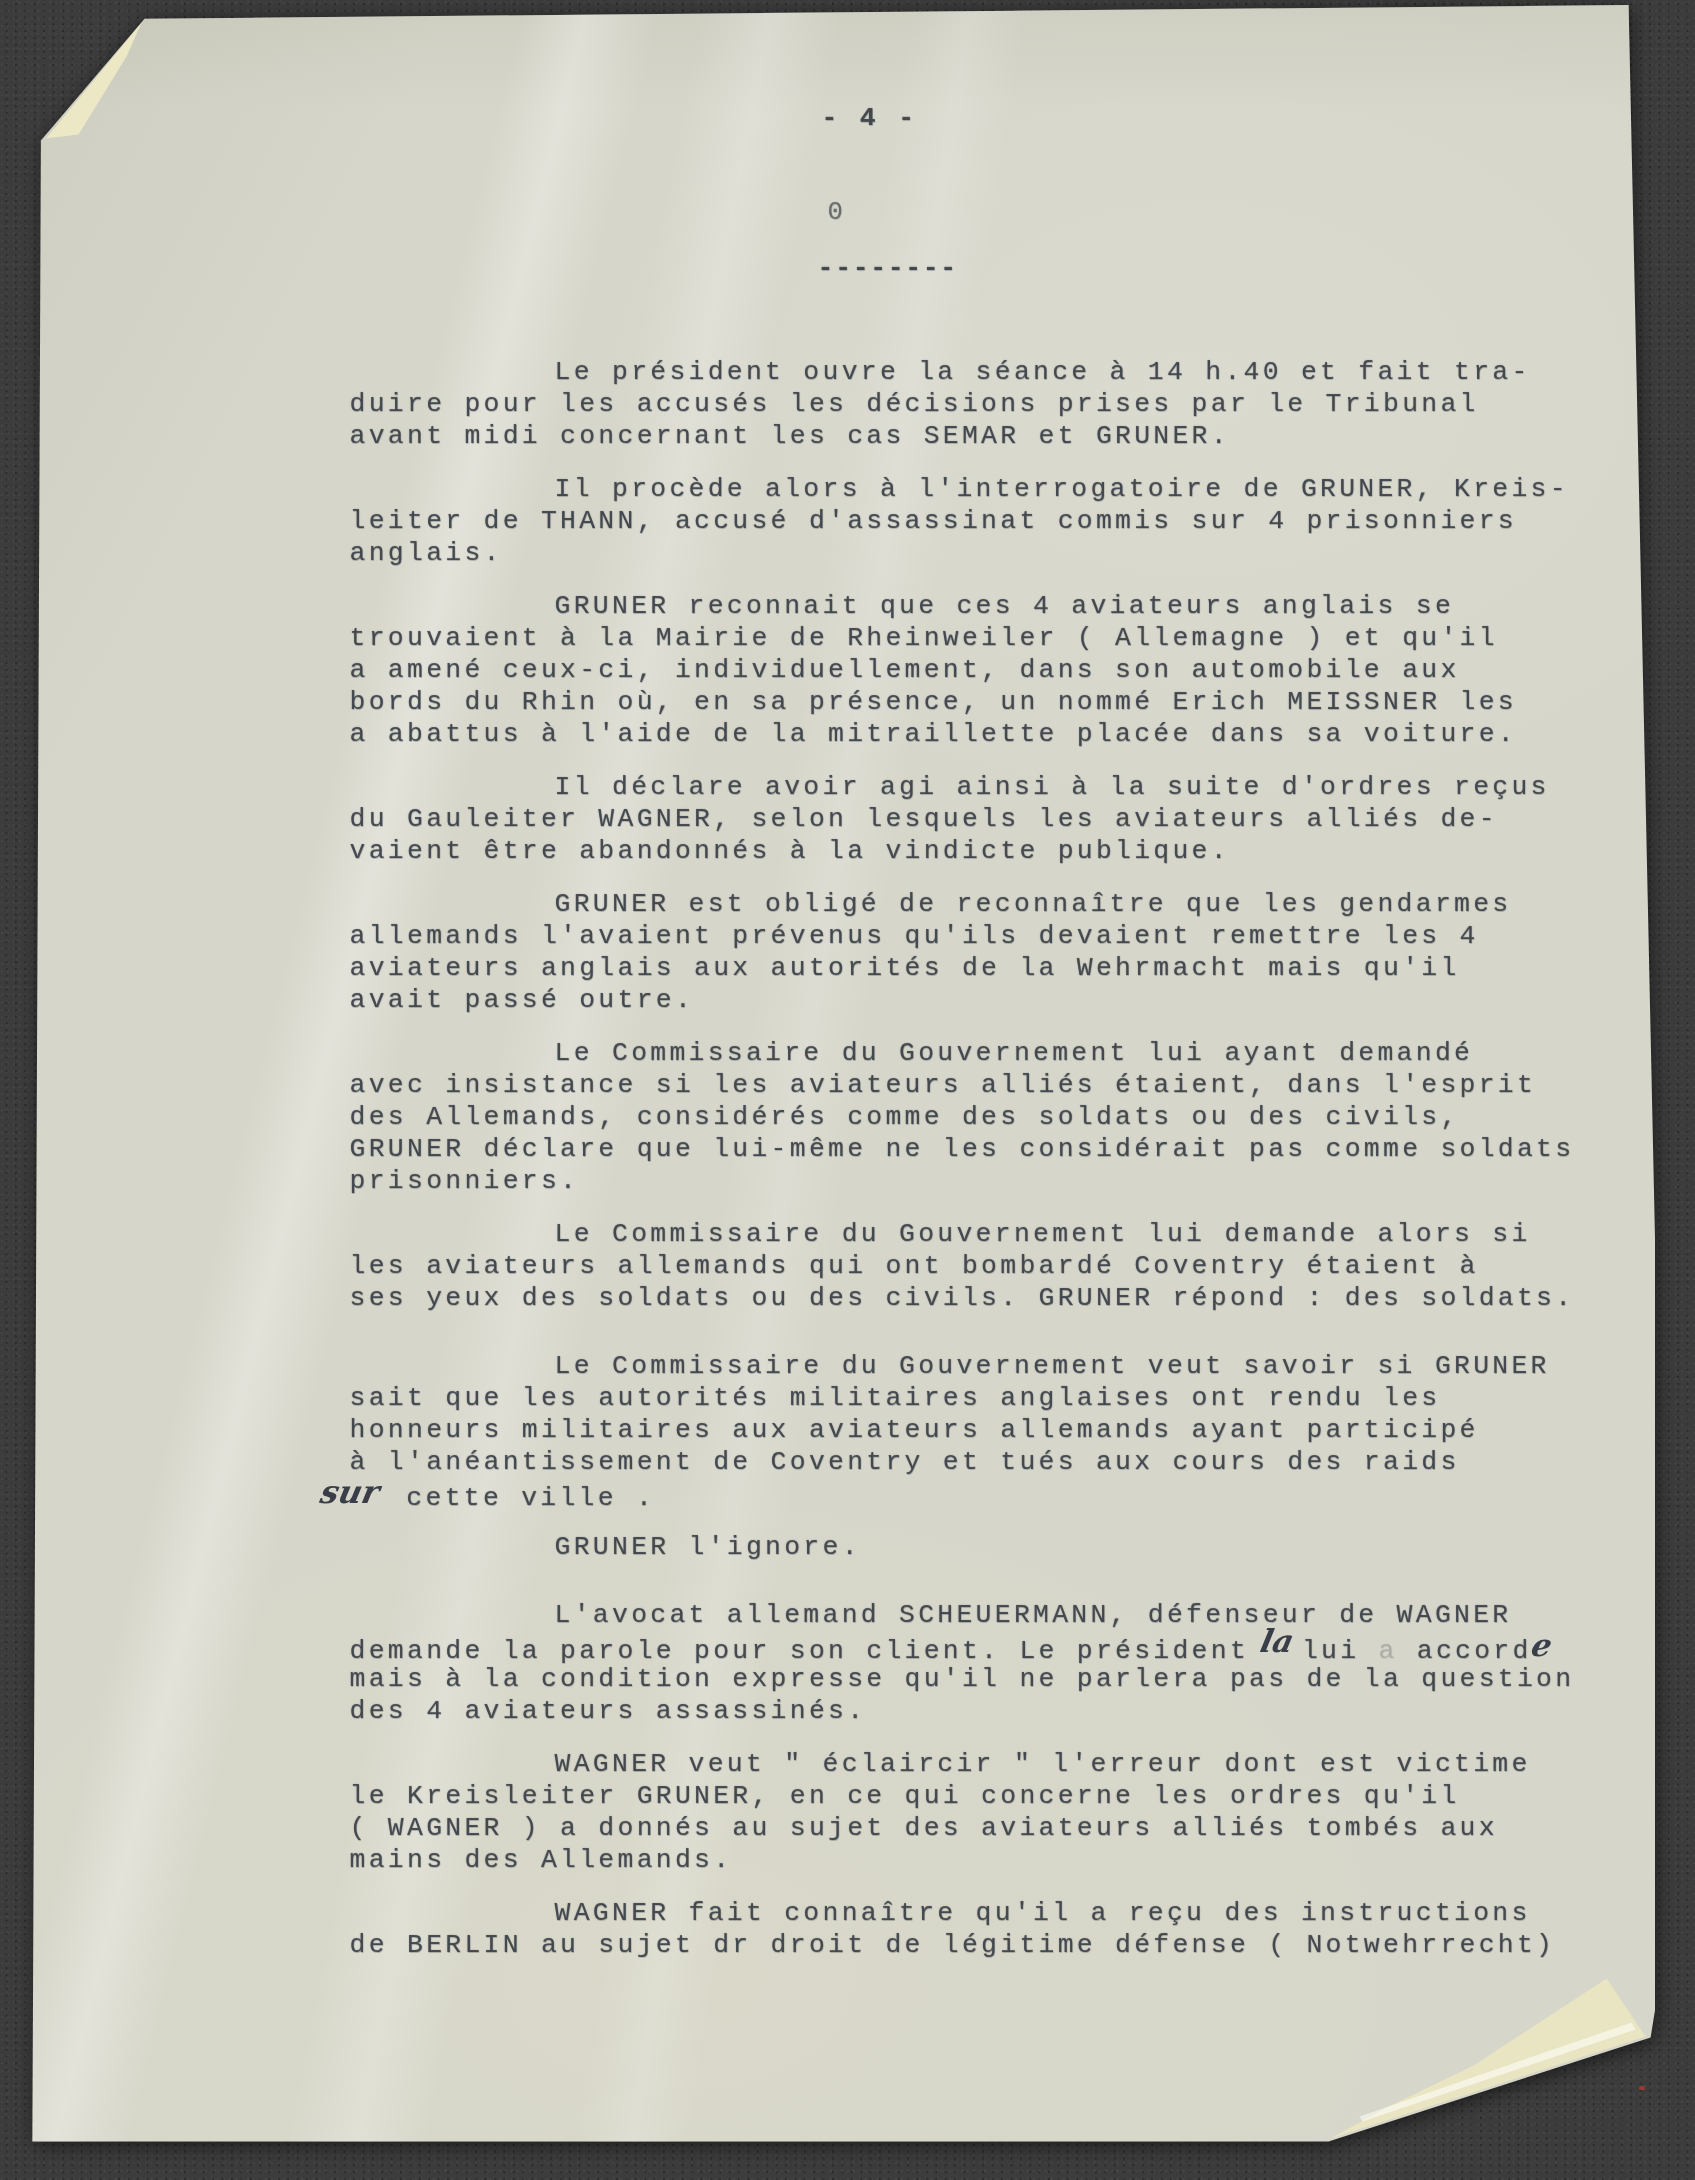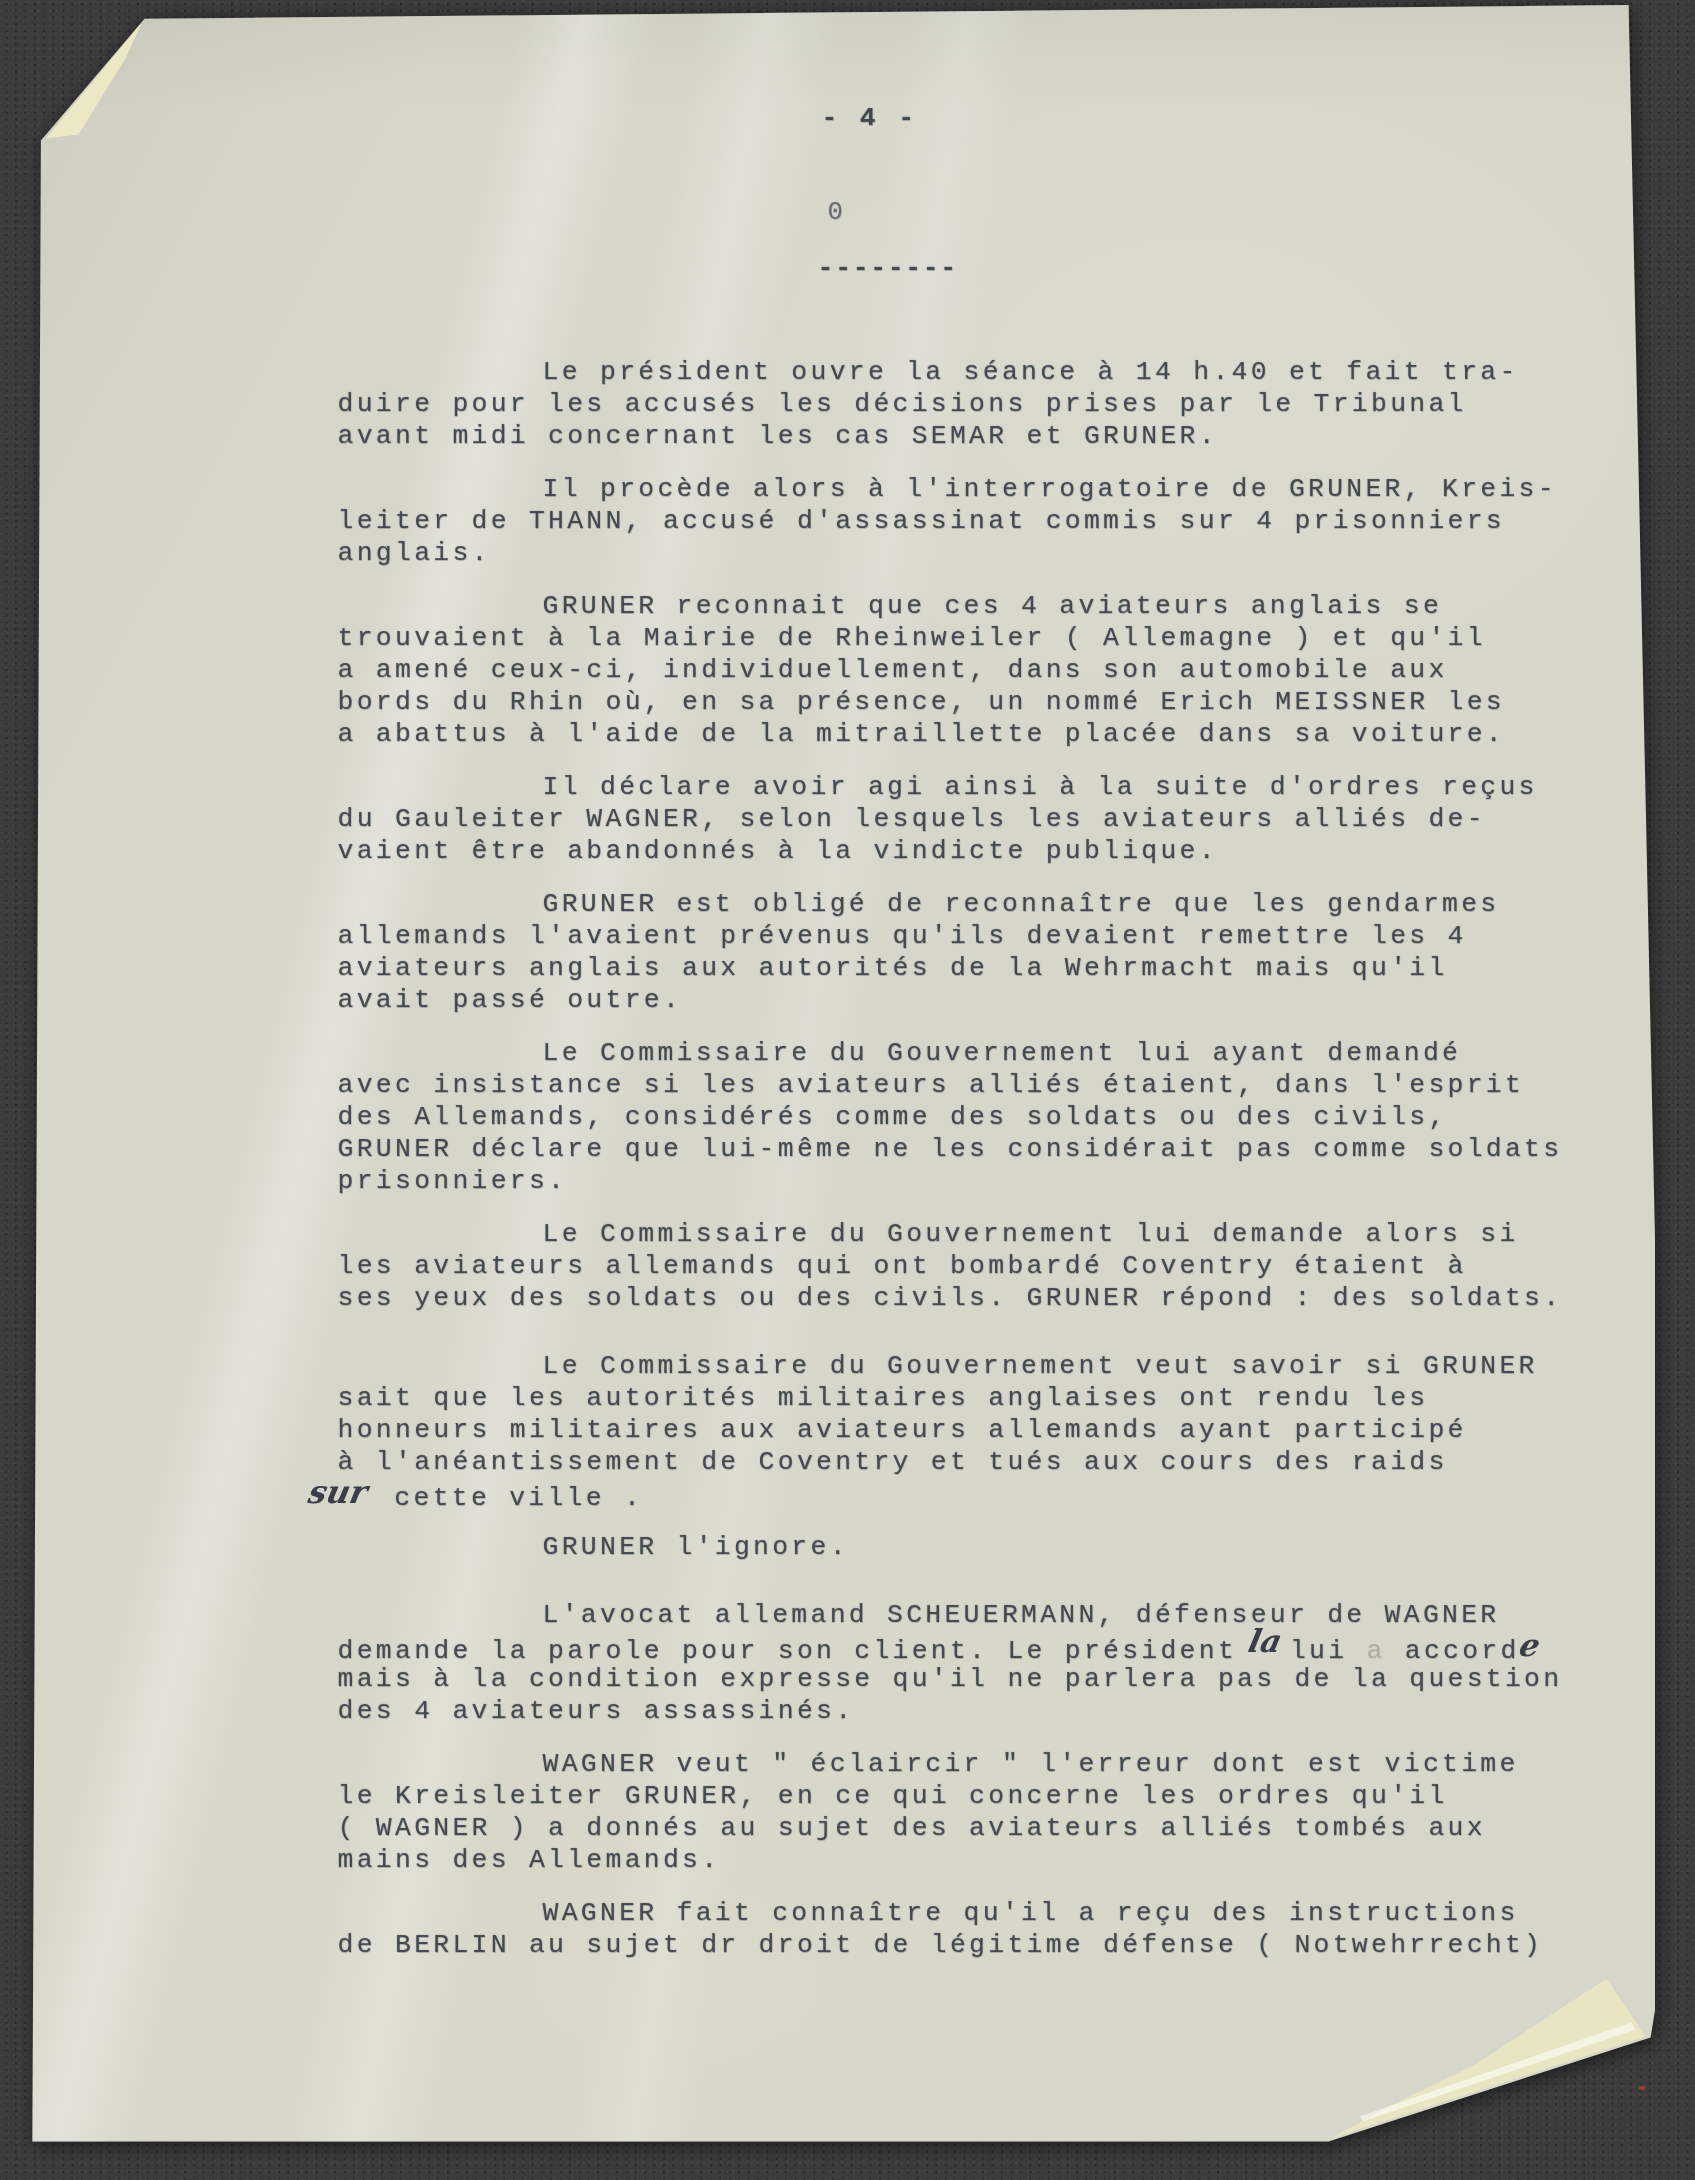--- a/index.html
+++ b/index.html
@@ -47,21 +47,21 @@
     clip-path:polygon(102px 201px, 375px 109px, 371px 102px, 99px 196px);
   }
   .typed{
     font-family:"Liberation Mono","DejaVu Sans Mono",monospace;
     font-size:26.4px;letter-spacing:3.3px;line-height:32px;white-space:pre;
     text-shadow:0 0 1.3px rgba(52,57,66,0.45), 0.5px 0.5px 0 rgba(52,57,66,0.22);
   }
   .page-number{position:absolute;left:796px;top:99px;font-weight:bold;}
   .session-title{position:absolute;left:439px;top:193px;}
   .title-rule{position:absolute;left:792px;top:249px;font-weight:bold;letter-spacing:1.7px;}
-  .text-block{position:absolute;left:312px;top:353px;width:1295px;}
+  .text-block{position:absolute;left:324px;top:353px;width:1295px;}
   .para{margin:0 0 21px 0;}
   .para.gap-lg{margin-top:36px;}
   .line{height:32px;}
   .line.first{padding-left:205px;}
   .hand{
     font-family:"DejaVu Serif","Liberation Serif",serif;
     font-style:italic;font-weight:bold;letter-spacing:0;
     color:rgba(44,49,62,0.92);
     display:inline-block;transform:skewX(-12deg);
     position:relative;top:-2.6px;font-size:31px;text-shadow:none;

